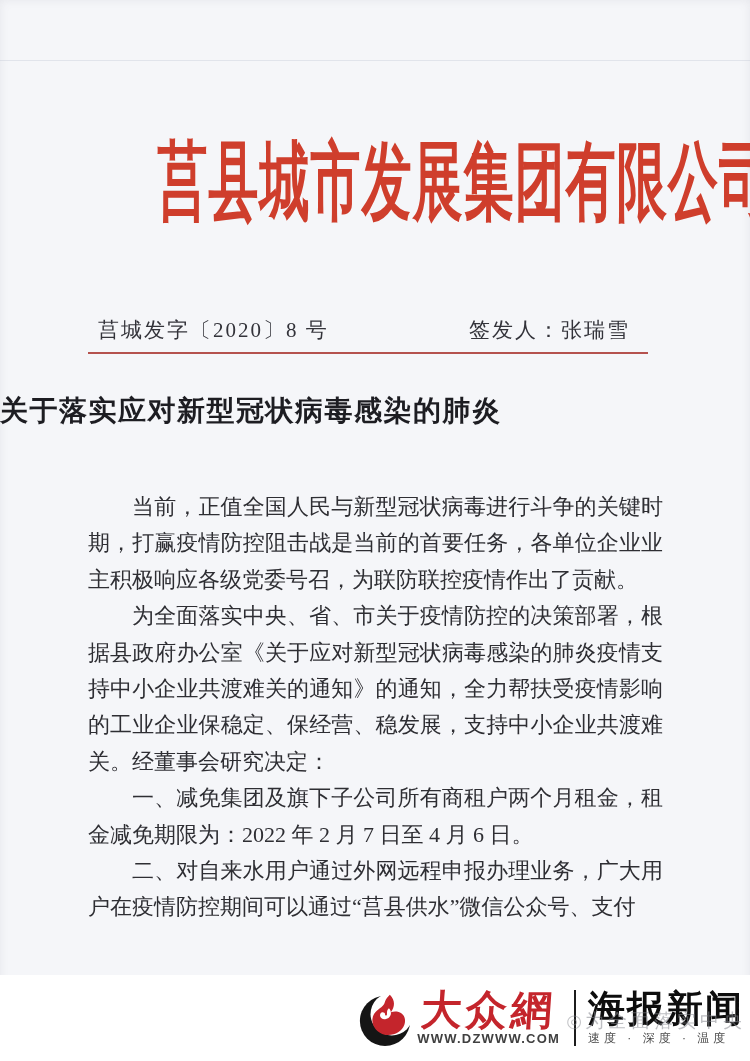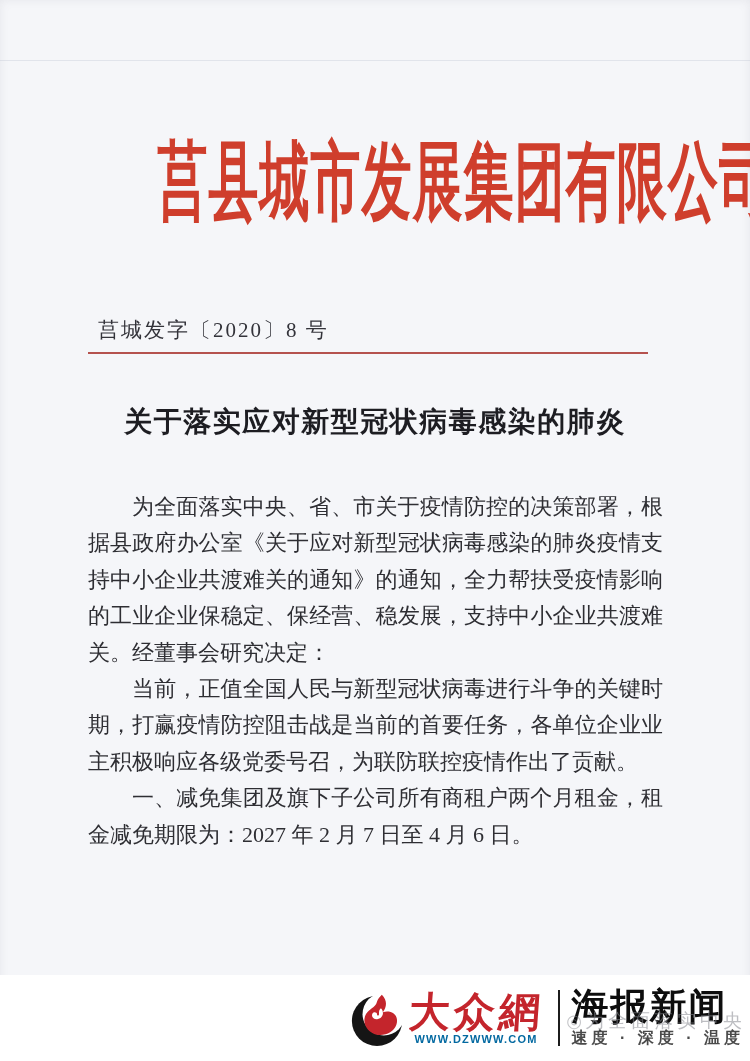--- a/index.html
+++ b/index.html
@@ -31,23 +31,22 @@
     display:flex;justify-content:space-between;
     font-size:21px;color:#33333a;letter-spacing:2px;
   }
   .red-rule{
     position:absolute;top:352px;left:88px;width:560px;height:2px;
     background:#b5524e;
   }
   
   .doc-title{
     position:absolute;top:391px;left:0;right:0;
-    text-align:center;
     font-weight:bold;color:#1d1d22;
-    font-size:28px;line-height:39px;letter-spacing:1.5px;margin-top:11px;
+    font-size:28px;line-height:39px;letter-spacing:1.5px;
   }
   
   .body-text{
     position:absolute;top:489px;left:88px;width:575px;
     font-size:22px;line-height:36.4px;
     color:#2e2e33;text-align:justify;
   }
   .body-text p{margin:0;text-indent:2em;}
   
   .footer{
@@ -60,33 +59,33 @@
   .dzw{display:flex;align-items:center;}
   .dzw-emblem{width:58px;height:58px;display:block;flex:0 0 auto;}
   .dzw-texts{display:flex;flex-direction:column;align-items:center;margin-left:2px;}
   .dzw-name{
     font-family:"Liberation Serif", serif;
     font-size:41px;line-height:40px;font-weight:bold;
     color:#c4252c;letter-spacing:4px;
     transform:skewX(-4deg);
   }
   .dzw-url{
-    font-size:11px;font-weight:bold;color:#0369a1;
+    font-size:13px;font-weight:bold;color:#404040;
     letter-spacing:1.2px;margin-top:1px;text-align:center;
   }
   .footer-divider{
     width:2px;height:56px;background:#1c1c1c;margin:0 12px 0 14px;flex:0 0 auto;
   }
   .haibao{display:flex;flex-direction:column;align-items:flex-start;position:relative;}
   .hb-name{
     font-size:37px;line-height:37px;font-weight:900;color:#0d0d0d;
     letter-spacing:2px;
   }
   .hb-tag{
-    font-size:16px;color:#4a4a4a;letter-spacing:4px;margin-top:3px;font-weight:bold;
+    font-size:12px;color:#4a4a4a;letter-spacing:4px;margin-top:3px;font-weight:normal;
   }
   .watermark{
     position:absolute;right:4px;bottom:27px;
     display:flex;align-items:center;
     color:rgba(135,137,143,.55);
     font-size:19px;letter-spacing:4px;white-space:nowrap;
     font-family:"Liberation Sans", sans-serif;
     pointer-events:none;
   }
   .cam-icon{font-size:18px;margin-right:3px;letter-spacing:0;color:rgba(135,137,143,.5);}
@@ -97,32 +96,34 @@
 <div class="page">
 
   <div class="scan-line"></div>
 
   <div class="masthead">
     <span>莒县城市发展集团有限公司文件</span>
   </div>
 
   <div class="docnum-row">
     <span>莒城发字〔2020〕8 号</span>
+    <span>签发人：张瑞雪</span>
   </div>
 
   <div class="red-rule"></div>
 
   <div class="doc-title">
     <div>关于落实应对新型冠状病毒感染的肺炎</div>
   </div>
 
   <div class="body-text">
+    <p>当前，正值全国人民与新型冠状病毒进行斗争的关键时期，打赢疫情防控阻击战是当前的首要任务，各单位企业业主积极响应各级党委号召，为联防联控疫情作出了贡献。</p>
     <p>为全面落实中央、省、市关于疫情防控的决策部署，根据县政府办公室《关于应对新型冠状病毒感染的肺炎疫情支持中小企业共渡难关的通知》的通知，全力帮扶受疫情影响的工业企业保稳定、保经营、稳发展，支持中小企业共渡难关。经董事会研究决定：</p>
-    <p>当前，正值全国人民与新型冠状病毒进行斗争的关键时期，打赢疫情防控阻击战是当前的首要任务，各单位企业业主积极响应各级党委号召，为联防联控疫情作出了贡献。</p>
-    <p>一、减免集团及旗下子公司所有商租户两个月租金，租金减免期限为：2027 年 2 月 7 日至 4 月 6 日。</p>
+    <p>一、减免集团及旗下子公司所有商租户两个月租金，租金减免期限为：2022 年 2 月 7 日至 4 月 6 日。</p>
+    <p>二、对自来水用户通过外网远程申报办理业务，广大用户在疫情防控期间可以通过“莒县供水”微信公众号、支付</p>
   </div>
 
   <div class="footer">
 
     <div class="dzw">
       <svg class="dzw-emblem" viewBox="0 0 60 60" aria-hidden="true">
         <circle cx="29" cy="33" r="26" fill="#151515"></circle>
         <circle cx="36" cy="26" r="22" fill="#ffffff"></circle>
         <path fill="#c4252c" d="M34 6 C 40 12 39 19 35 24 C 45 21 52 28 49 37 C 46 46 34 50 25 46 C 16 42 13 31 19 24 C 23 20 28 18 29 13 C 30 10 32 8 34 6 Z"></path>
         <path fill="#ffffff" d="M33 20 C 37 24 35 30 30 31 C 26 32 23 29 24 26 C 25 23 29 24 29 26 C 29 28 31 28 31 26 C 31 23 31 22 33 20 Z"></path>

